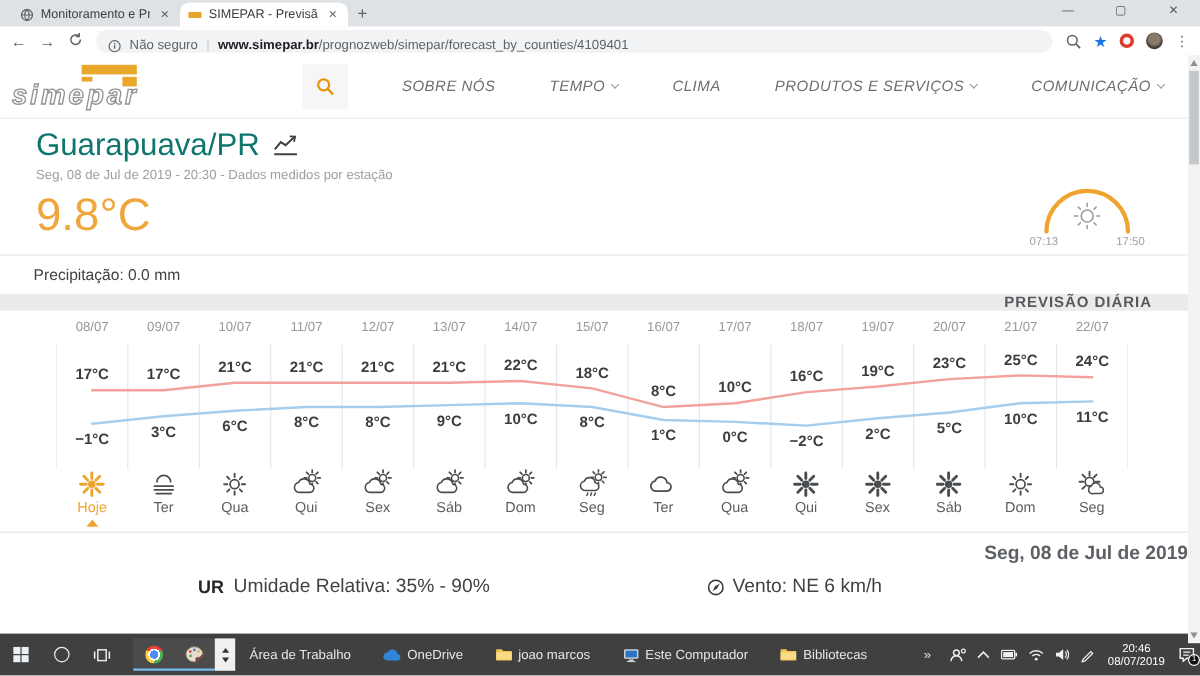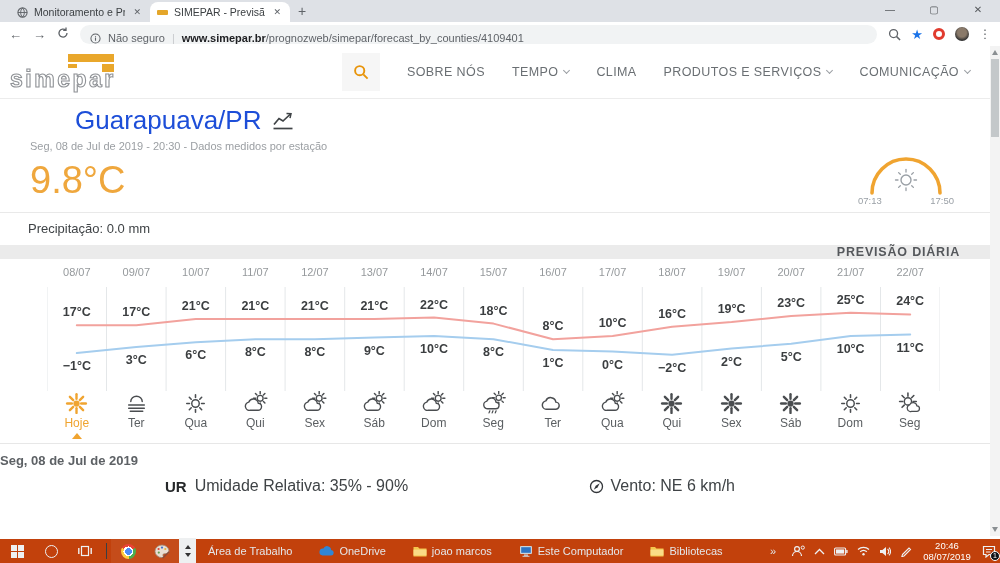--- a/index.html
+++ b/index.html
@@ -31,56 +31,56 @@
 
   
   .page { height:490px; position:relative; background:#fff; }
   .pagescroll { position:absolute; right:0; top:0; width:10px; height:490px; background:#f3f3f3; z-index:5; }
   .ps-thumb { position:absolute; top:13px; left:1px; width:8px; height:78px; background:#c4c8ca; }
   .ps-up, .ps-dn { position:absolute; left:2px; width:0; height:0; border-left:3px solid transparent; border-right:3px solid transparent; }
   .ps-up { top:4px; border-bottom:5px solid #8a8f92; }
   .ps-dn { bottom:4px; border-top:5px solid #8a8f92; }
   .content { margin-right:10px; }
 
-  .site-header { height:53px; border-bottom:1px solid #ececec; display:flex; align-items:center; padding:0 20px 0 8px; }
+  .site-header { height:53px; border-bottom:1px solid #ececec; display:flex; align-items:center; padding:0 20px 0 8px;font-style:italic; }
   .mainnav { margin-left:auto; display:flex; align-items:center; gap:27px; font-size:12.5px; color:#6a6f73; letter-spacing:.4px; }
   .search-btn { width:38px; height:38px; background:#f6f6f6; display:flex; align-items:center; justify-content:center; }
-  .navitem { display:flex; align-items:center; }
+  .navitem { display:flex; align-items:center;margin-left:18px; }
   .caret { display:inline-block; width:5px; height:5px; border-right:1.4px solid #9a9fa3; border-bottom:1.4px solid #9a9fa3; transform:rotate(45deg); margin:-3px 0 0 6px; }
 
   .hero { position:relative; padding:6px 30px 10px; }
-  .city { font-size:26px; font-weight:400; color:#1d4ed8; display:flex; align-items:center; gap:10px; line-height:31px;margin-left:45px; }
+  .city { font-size:26px; font-weight:400; color:#0f766e; display:flex; align-items:center; gap:10px; line-height:31px; }
   .subtitle { font-size:11px; color:#9b9fa3; margin-top:4px; }
   .bigtemp { font-size:38px; color:#efa73d; margin-top:6px; line-height:44px; }
   .sunwidget { position:absolute; right:36px; top:50px; width:96px; }
   .suntimes { display:flex; justify-content:space-between; font-size:9.5px; color:#9aa0a6; margin-top:-4px; }
 
   .hdiv { border-top:1px solid #e9e9e9; }
   .inforow { display:flex; justify-content:space-between; padding:4px 28px; font-size:13px; color:#3f4346; }
   .inforow div { line-height:24px; }
   .info-right { text-align:right; }
 
   .band { background:#ebebeb; padding:0 30px; font-size:12.5px; font-weight:bold; color:#55585c; letter-spacing:.8px;text-align:right; }
 
   .chart-area { margin:4px 50px 0 47px; height:128px; }
   .icons-row { display:flex; margin:0 50px 0 47px; }
   .icol { width:59.5px; display:flex; flex-direction:column; align-items:center; cursor:default; }
   .ilabel { font-size:12px; color:#5a5e61; margin-top:1px; line-height:13px; }
   .icol.selected .ilabel { color:#f0a430; }
   .tri { width:0; height:0; border-left:5px solid transparent; border-right:5px solid transparent; border-bottom:6px solid #f0a430; margin-top:3px; }
 
   .footer-div { border-top:1px solid #e7e7e7; margin-top:4px; }
-  .fdate { text-align:left; font-size:13px; font-weight:bold; color:#5d6165; margin-top:9px; }
+  .fdate { text-align:right; font-size:16px; font-weight:bold; color:#5d6165; margin-top:9px; }
   .frow { display:flex; align-items:center; margin-top:9px; padding-left:165px; }
   .ur { font-weight:bold; font-size:15px; color:#26282a; margin-right:8px; }
   .hum, .fwind { font-size:16px; color:#3f4346; }
   .fwind { margin-left:auto; margin-right:255px; display:flex; align-items:center; gap:6px; }
 
   
-  .taskbar { position:absolute; bottom:0; left:0; width:1000px; height:24px; background:#c2410c; display:flex; align-items:center; color:#e7eaed; }
+  .taskbar { position:absolute; bottom:0; left:0; width:1000px; height:35px; background:#404040; display:flex; align-items:center; color:#e7eaed; }
   .tb-btn { width:34px; height:27px; display:flex; align-items:center; justify-content:center; flex:none; }
   .tb-btn.app.active { background:rgba(255,255,255,.06); box-shadow:inset 0 -2px 0 #76b9ed; }
   .tb-sep { width:1px; height:16px; background:#3a3f44; margin:0 4px; }
   .chrome-ball { width:15px; height:15px; border-radius:50%;
      background: radial-gradient(circle at 50% 50%, #4e8df5 0 3.5px, #fff 3.5px 5px, rgba(0,0,0,0) 5px),
                  conic-gradient(from -60deg, #ea4335 0deg 120deg, #4caf50 120deg 240deg, #ffcd40 240deg 360deg); }
   .tb-scroll { width:17px; height:27px; background:#eef0f1; display:flex; flex-direction:column; align-items:center; justify-content:center; gap:4px; flex:none; }
   .tb-scroll i { width:0; height:0; border-left:3.5px solid transparent; border-right:3.5px solid transparent; display:block; }
   .tb-scroll .u { border-bottom:4px solid #333; }
   .tb-scroll .d { border-top:4px solid #333; }

